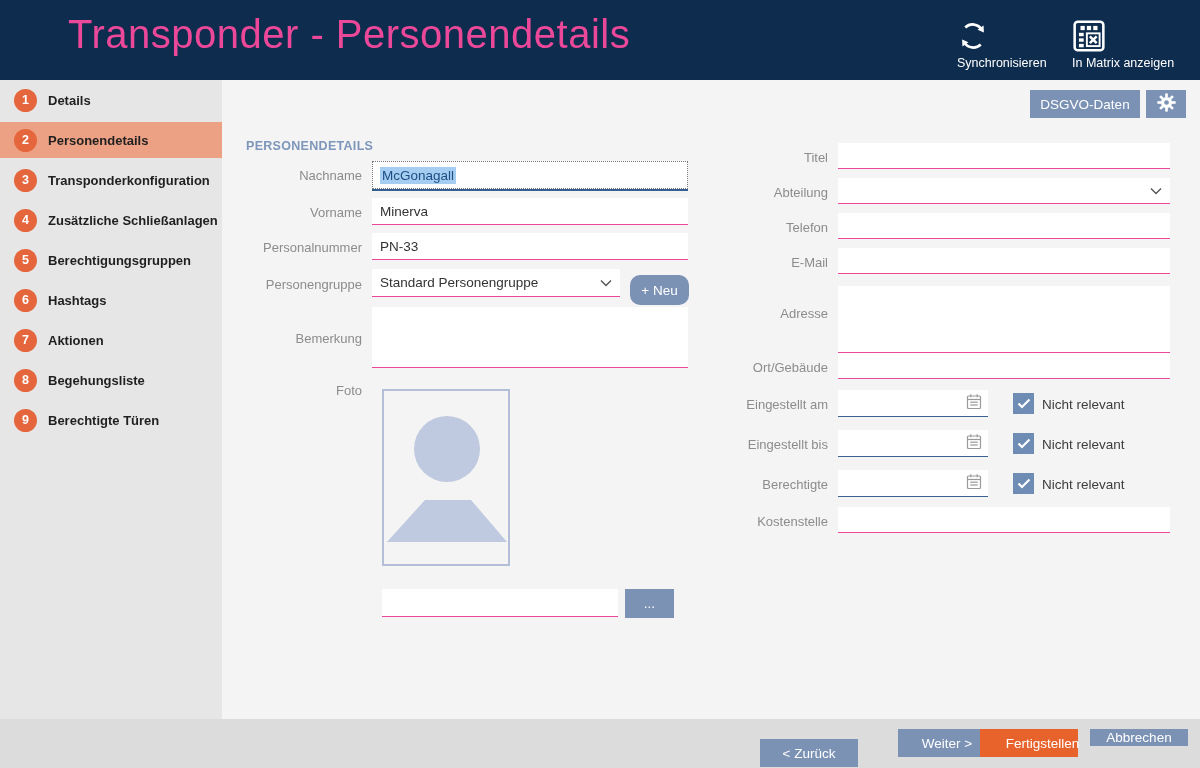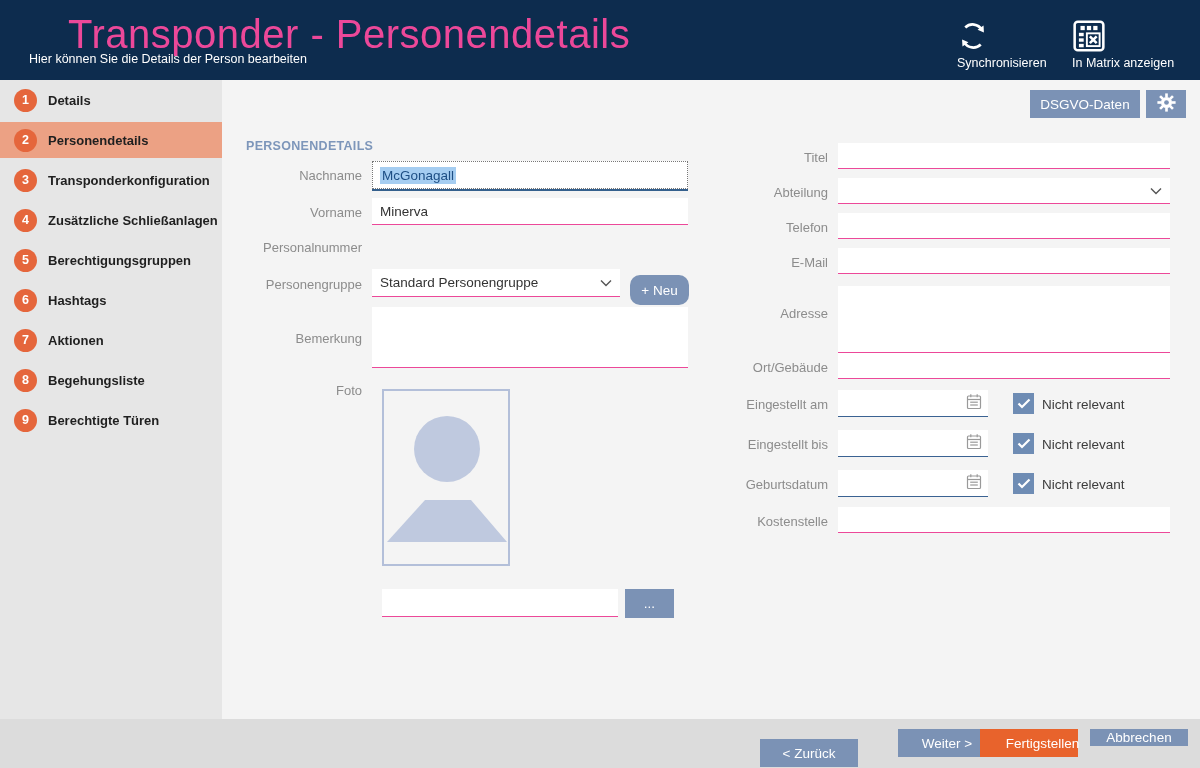--- a/index.html
+++ b/index.html
@@ -53,21 +53,20 @@
   
   .footer { position:absolute; left:0; top:719px; width:1200px; height:49px; background:#dcdcdc; }
 </style>
 </head>
 <body>
 
 <div class="app">
 
   <header class="hdr">
     <div class="hdr-title">Transponder - Personendetails</div>
-    <div class="hdr-sub">Hier können Sie die Details der Person bearbeiten</div>
 
     <div class="hdr-action" style="left:957px;">
       <span class="ic">
         <svg width="32" height="32" viewBox="0 0 24 24" fill="none">
           <path d="M6.2 5.6 A 8 8 0 0 1 18.6 7.2" stroke="#fff" stroke-width="2"></path>
           <polygon points="19.9,4.2 20.2,9.4 15.4,7.4" fill="#fff"></polygon>
           <path d="M17.8 18.4 A 8 8 0 0 1 5.4 16.8" stroke="#fff" stroke-width="2"></path>
           <polygon points="4.1,19.8 3.8,14.6 8.6,16.6" fill="#fff"></polygon>
         </svg>
       </span>
@@ -157,20 +156,21 @@
 
     <div class="flabel" style="left:10px; top:88px; width:130px;">Nachname</div>
     <div class="focusfield" style="left:150px; top:81px; width:316px; height:28px;">
       <span class="sel">McGonagall</span>
     </div>
 
     <div class="flabel" style="left:10px; top:125px; width:130px;">Vorname</div>
     <input class="uline" style="left: 150px; top: 118px; width: 316px; height: 27px;" value="Minerva">
 
     <div class="flabel" style="left:10px; top:160px; width:130px;">Personalnummer</div>
+    <input class="uline" style="left: 150px; top: 153px; width: 316px; height: 27px;" value="PN-33">
 
     <div class="flabel" style="left:10px; top:197px; width:130px;">Personengruppe</div>
     <div class="uline selectbox" style="left:150px; top:189px; width:248px; height:28px;">
       <span class="val">Standard Personengruppe</span>
       <span class="chev">
         <svg width="12" height="8" viewBox="0 0 12 8" fill="none">
             <path d="M1 1.5 L6 6.5 L11 1.5" stroke="#555" stroke-width="1.4"></path>
           </svg>
       </span>
     </div>
@@ -252,21 +252,21 @@
         </svg>
       </span>
     </div>
     <div class="checkbox" style="left:791px; top:353px;">
       <svg width="14" height="11" viewBox="0 0 14 11" fill="none">
           <path d="M1.5 5.5 L5 9 L12.5 1.5" stroke="#fff" stroke-width="2.2"></path>
         </svg>
     </div>
     <div class="cblabel" style="left:820px; top:357px;">Nicht relevant</div>
 
-    <div class="flabel" style="left:478px; top:397px; width:128px;">Geburtsdatum</div>
+    <div class="flabel" style="left:478px; top:397px; width:128px;">Berechtigte</div>
     <div class="datefield" style="left:616px; top:390px; width:150px; height:27px;">
       <input class="din" style="">
       <span class="cal">
         <svg width="16" height="17" viewBox="0 0 16 17" fill="none" stroke="#9a9a9a" stroke-width="1.2">
           <rect x="1.5" y="3" width="13" height="12.5" rx="1"></rect>
           <line x1="1.5" y1="6.5" x2="14.5" y2="6.5"></line>
           <line x1="4.8" y1="1.2" x2="4.8" y2="4.2"></line>
           <line x1="11.2" y1="1.2" x2="11.2" y2="4.2"></line>
           <line x1="4.2" y1="9.2" x2="11.8" y2="9.2"></line>
           <line x1="4.2" y1="12" x2="11.8" y2="12"></line>

